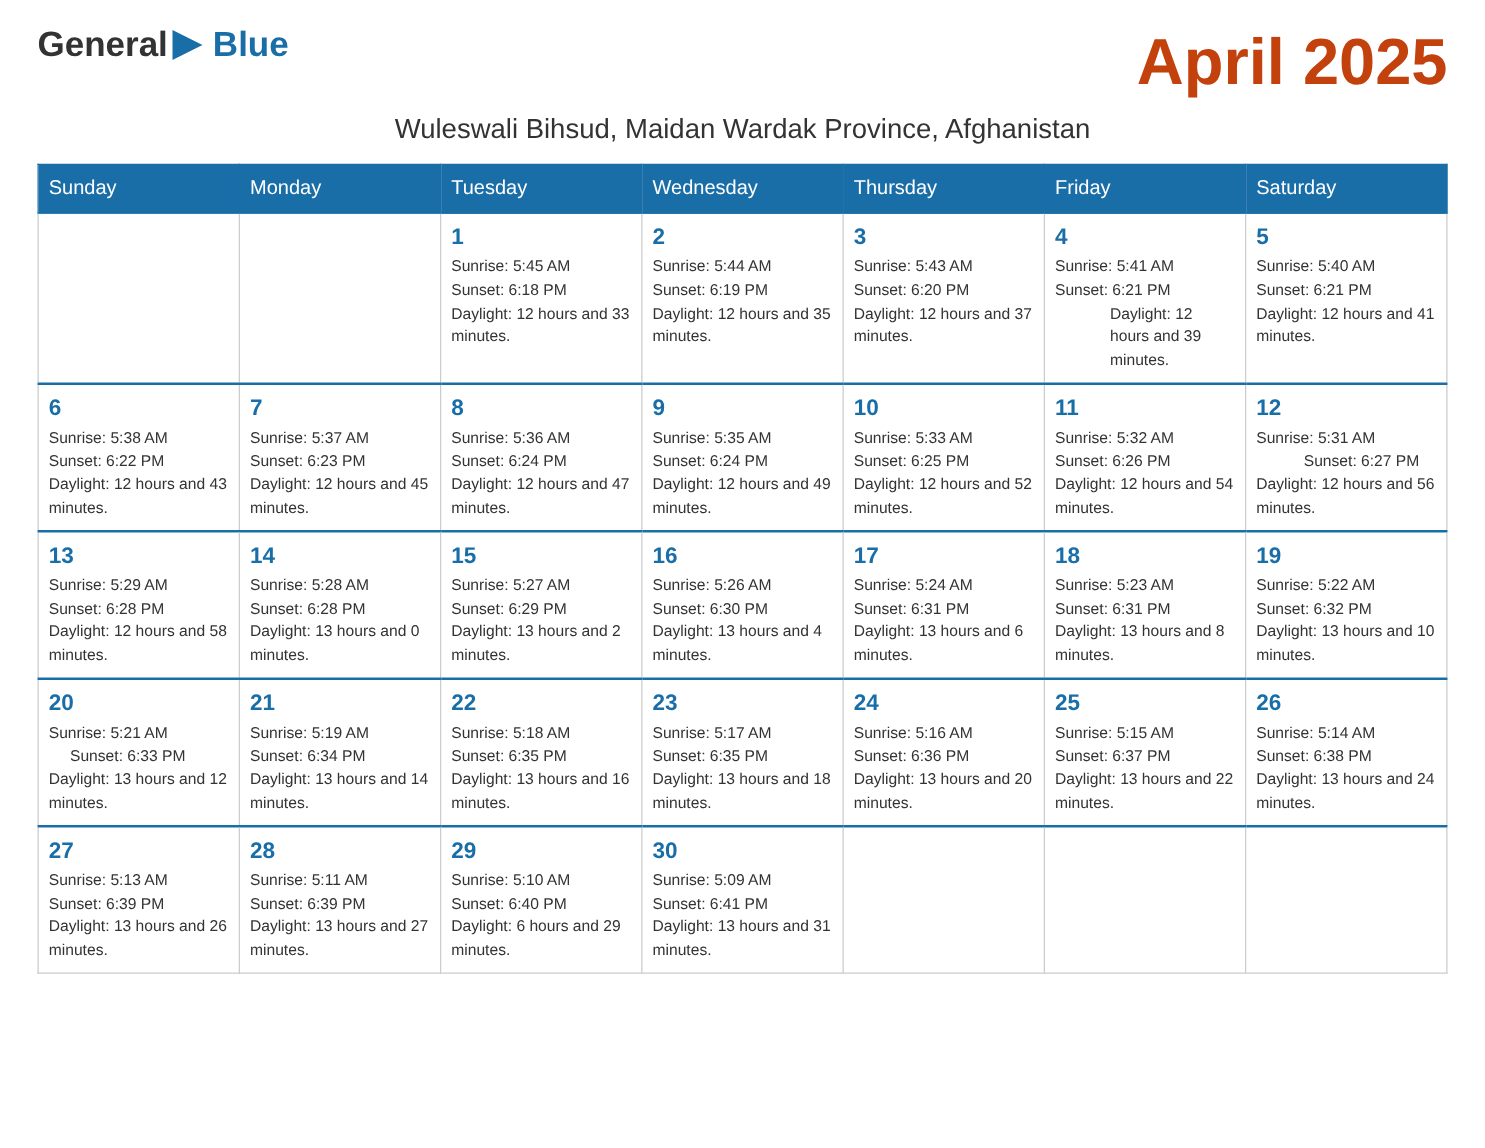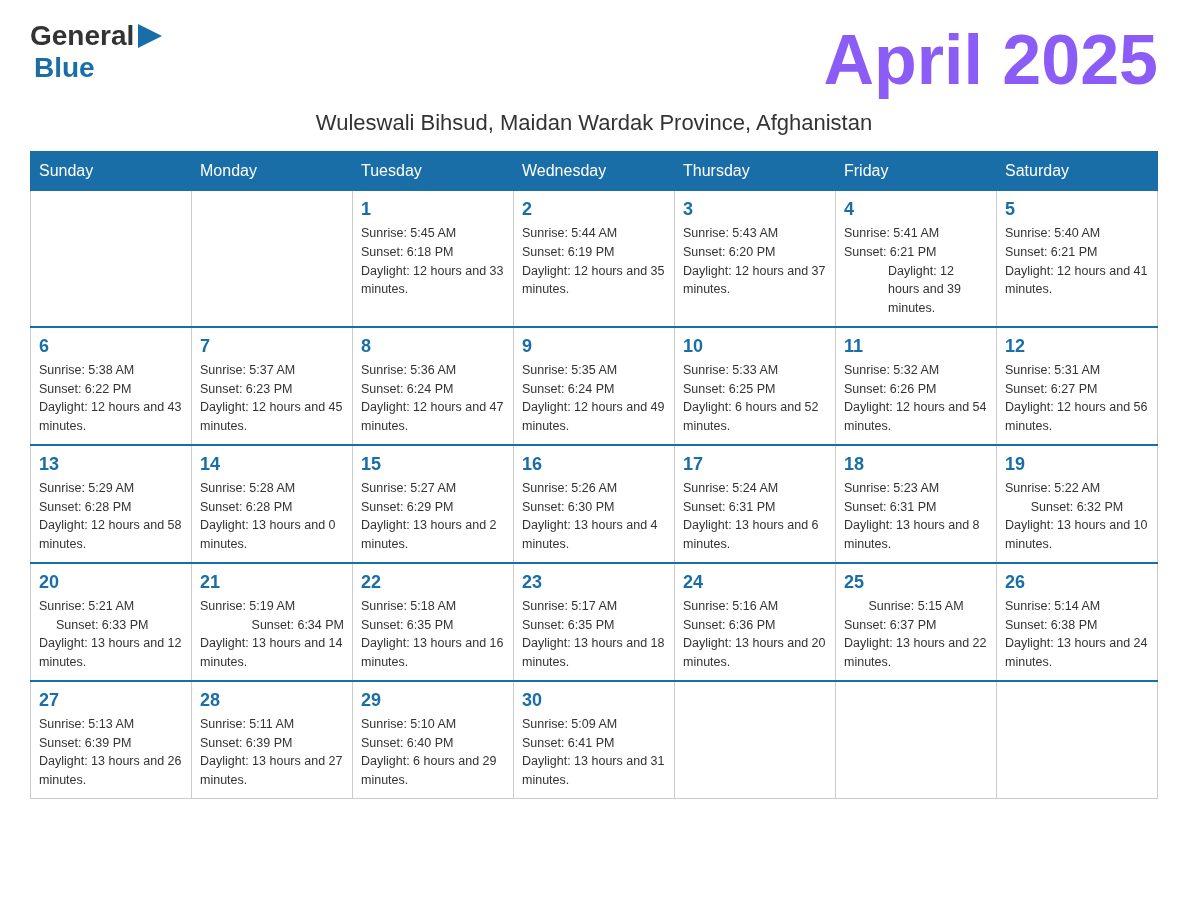--- a/index.html
+++ b/index.html
@@ -60,42 +60,41 @@
       border-bottom: 2px solid #1a6ea8;
     }
     .calendar tbody tr:last-child td {
       border-bottom: 1px solid #ccc;
     }
     .empty-cell {
       background: #fff;
     }
     .logo-wrapper {
       display: flex;
-      flex-direction: column;
       align-items: flex-start;
     }
     .logo-line1 {
       display: flex;
       align-items: center;
     }
   </style>
 </head>
 <body>
 
 <div class="header">
   <div class="logo-wrapper">
     <div class="logo-line1">
       <span style="font-size:28px;font-weight:bold;color:#333;">General</span>
       <svg width="28" height="28" viewBox="0 0 28 28" style="margin: 0 2px;">
         <polygon points="2,2 26,14 2,26" fill="#1a6ea8"></polygon>
       </svg>
     </div>
     <span style="font-size:28px;font-weight:bold;color:#1a6ea8;margin-left:4px;">Blue</span>
   </div>
-  <div style="font-size:70px;font-weight:bold;color:#8b5cf6;text-align:right;">April 2025</div>
+  <div style="font-size:52px;font-weight:bold;color:#c2410c;text-align:right;">April 2025</div>
 </div>
 
 <div class="subtitle">Wuleswali Bihsud, Maidan Wardak Province, Afghanistan</div>
 
 <table class="calendar">
   <thead>
     <tr>
     <th>Sunday</th>
         <th>Monday</th>
         <th>Tuesday</th>
@@ -181,36 +180,36 @@
             <span style="display: block;">Sunrise: 5:35 AM</span>
             <span style="display: block;">Sunset: 6:24 PM</span>
             <span style="display: block;">Daylight: 12 hours and 49 minutes.</span>
           </div>
         </td>
         <td>
           <span class="day-num">10</span>
           <div class="day-info">
             <span style="display: block;">Sunrise: 5:33 AM</span>
             <span style="display: block;">Sunset: 6:25 PM</span>
-            <span style="display: block;">Daylight: 6 hours and 52 minutes.</span>
+            <span style="display: block;">Daylight: 12 hours and 52 minutes.</span>
           </div>
         </td>
         <td>
           <span class="day-num">11</span>
           <div class="day-info">
             <span style="display: block;">Sunrise: 5:32 AM</span>
             <span style="display: block;">Sunset: 6:26 PM</span>
             <span style="display: block;">Daylight: 12 hours and 54 minutes.</span>
           </div>
         </td>
         <td>
           <span class="day-num">12</span>
           <div class="day-info">
             <span style="display: block;">Sunrise: 5:31 AM</span>
-            <span style="display: block;">Sunset: 6:27 PM</span>
+            <span style="display: block; margin-left: 38px;">Sunset: 6:27 PM</span>
             <span style="display: block;">Daylight: 12 hours and 56 minutes.</span>
           </div>
         </td>
       </tr>
       <tr>
         <td>
           <span class="day-num">13</span>
           <div class="day-info">
             <span style="display: block;">Sunrise: 5:29 AM</span>
             <span style="display: block;">Sunset: 6:28 PM</span>
@@ -254,39 +253,39 @@
           <div class="day-info">
             <span style="display: block;">Sunrise: 5:23 AM</span>
             <span style="display: block;">Sunset: 6:31 PM</span>
             <span style="display: block;">Daylight: 13 hours and 8 minutes.</span>
           </div>
         </td>
         <td>
           <span class="day-num">19</span>
           <div class="day-info">
             <span style="display: block;">Sunrise: 5:22 AM</span>
-            <span style="display: block; text-align: center;">Sunset: 6:32 PM</span>
+            <span style="display: block;">Sunset: 6:32 PM</span>
             <span style="display: block;">Daylight: 13 hours and 10 minutes.</span>
           </div>
         </td>
       </tr>
       <tr>
         <td>
           <span class="day-num">20</span>
           <div class="day-info">
             <span style="display: block;">Sunrise: 5:21 AM</span>
             <span style="display: block; margin-left: 17px;">Sunset: 6:33 PM</span>
             <span style="display: block;">Daylight: 13 hours and 12 minutes.</span>
           </div>
         </td>
         <td>
           <span class="day-num">21</span>
           <div class="day-info">
             <span style="display: block;">Sunrise: 5:19 AM</span>
-            <span style="display: block; text-align: right;">Sunset: 6:34 PM</span>
+            <span style="display: block;">Sunset: 6:34 PM</span>
             <span style="display: block;">Daylight: 13 hours and 14 minutes.</span>
           </div>
         </td>
         <td>
           <span class="day-num">22</span>
           <div class="day-info">
             <span style="display: block;">Sunrise: 5:18 AM</span>
             <span style="display: block;">Sunset: 6:35 PM</span>
             <span style="display: block;">Daylight: 13 hours and 16 minutes.</span>
           </div>
@@ -303,21 +302,21 @@
           <span class="day-num">24</span>
           <div class="day-info">
             <span style="display: block;">Sunrise: 5:16 AM</span>
             <span style="display: block;">Sunset: 6:36 PM</span>
             <span style="display: block;">Daylight: 13 hours and 20 minutes.</span>
           </div>
         </td>
         <td>
           <span class="day-num">25</span>
           <div class="day-info">
-            <span style="display: block; text-align: center;">Sunrise: 5:15 AM</span>
+            <span style="display: block;">Sunrise: 5:15 AM</span>
             <span style="display: block;">Sunset: 6:37 PM</span>
             <span style="display: block;">Daylight: 13 hours and 22 minutes.</span>
           </div>
         </td>
         <td>
           <span class="day-num">26</span>
           <div class="day-info">
             <span style="display: block;">Sunrise: 5:14 AM</span>
             <span style="display: block;">Sunset: 6:38 PM</span>
             <span style="display: block;">Daylight: 13 hours and 24 minutes.</span>

